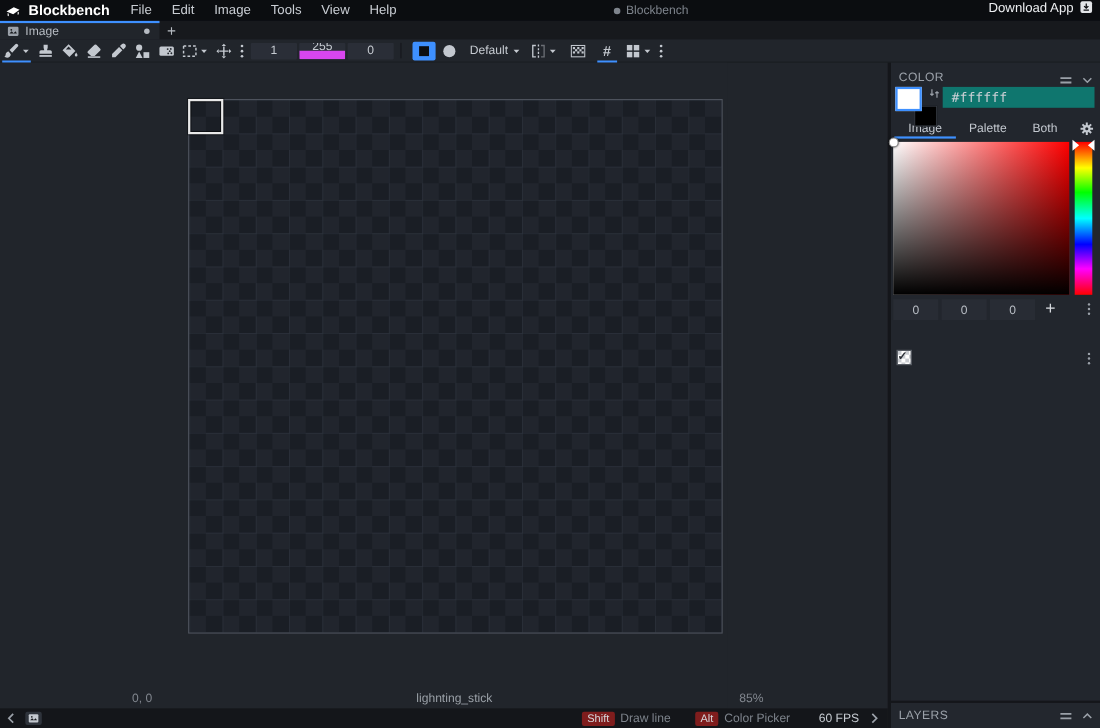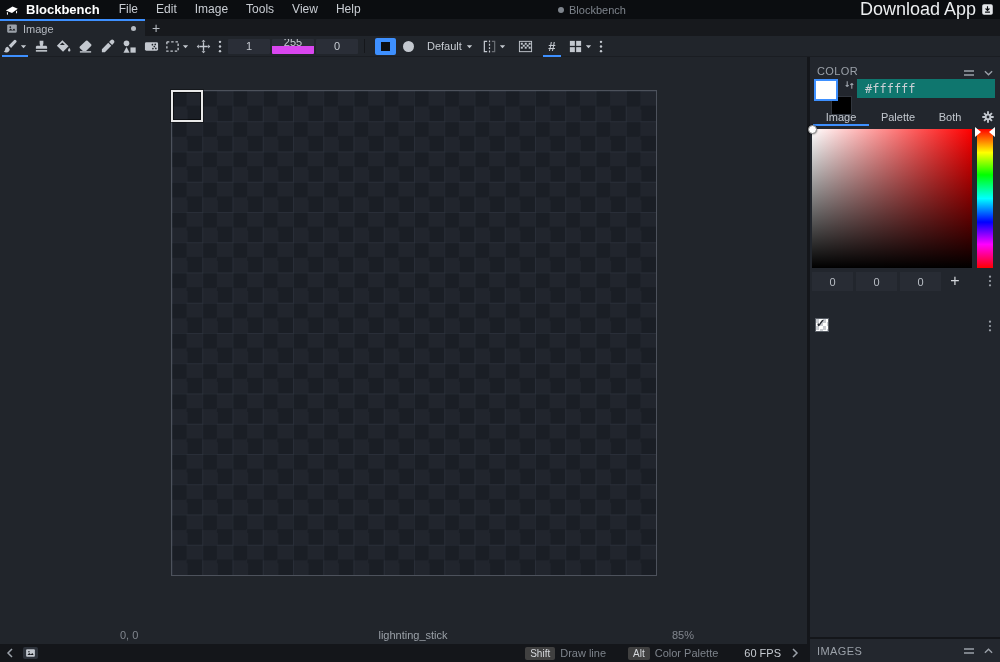--- a/index.html
+++ b/index.html
@@ -15,21 +15,21 @@
   
   #titlebar { position:absolute; left:0; top:0; width:1000px; height:19px;
     background:#0b0d10; display:flex; align-items:center; }
   #logo { width:16px; height:14px; margin-left:4px; color:#ffffff; }
   #appname { color:#ffffff; font-size:13px; font-weight:bold; margin:0 10px 0 6px; }
   .menu-item { color:#c9cdd3; font-size:12px; padding:0 9px; line-height:19px; cursor:default; }
   #center-status { position:absolute; left:558px; top:0; height:19px; display:flex;
     align-items:center; gap:5px; color:#7e848c; font-size:11px; }
   #center-status .dot { width:6px; height:6px; border-radius:50%; background:#7e848c; }
   #download { position:absolute; right:6px; top:0; height:19px; display:flex;
-    align-items:center; gap:5px; color:#eceef0; font-size:18px; }
+    align-items:flex-start; gap:5px; color:#eceef0; font-size:12px; }
   #download svg { width:13px; height:13px; color:#e3e5e8; }
 
   
   #tabbar { position:absolute; left:0; top:19px; width:1000px; height:17px;
     background:#17191d; display:flex; align-items:stretch; }
   #tab-image { width:145px; background:#21252b; border-top:2px solid #3e90ff;
     display:flex; align-items:center; gap:5px; padding-left:6px; color:#b6bbc2; }
   #tab-image svg { width:12px; height:11px; color:#9ba1a9; }
   #tab-image .unsaved { margin-left:auto; margin-right:9px; width:5px; height:5px;
     border-radius:50%; background:#b6bbc2; }
@@ -82,21 +82,21 @@
   #zoom-level { left:672px; }
 
   
   #bottombar { position:absolute; left:0; top:644px; width:807px; height:18px;
     background:#14161a; display:flex; align-items:center; }
   #bb-back { margin-left:6px; color:#9ba1a9; }
   #bb-back svg { width:8px; height:10px; }
   #bb-image { margin-left:9px; background:#2e333b; border-radius:2px; padding:1px 2px; color:#c3c8cf; }
   #bb-image svg { width:11px; height:10px; }
   #bb-right { margin-left:auto; margin-right:8px; display:flex; align-items:center; }
-  .key-badge { background:#404040; color:#d5d8dc; font-size:10px; padding:1px 5px;
+  .key-badge { background:#7f1d1d; color:#d5d8dc; font-size:10px; padding:1px 5px;
     border-radius:2px; }
   .key-action { color:#7d838b; margin-left:5px; }
   #hint-alt { margin-left:22px; }
   #fps { color:#c6cbd1; margin-left:26px; }
   #bb-expand { margin-left:10px; color:#9ba1a9; }
   #bb-expand svg { width:8px; height:10px; }
 
   
   #divider { position:absolute; left:807px; top:57px; width:3px; height:605px; background:#14161a; }
   #rightpanel { position:absolute; left:810px; top:57px; width:190px; height:605px;
@@ -358,21 +358,21 @@
     <svg viewBox="0 0 16 16">
       <rect x="1" y="2" width="14" height="12" rx="1.5" fill="currentColor"></rect>
       <path d="M3 11l3-3 2.5 2.5L11 8l2 3z" fill="#17191d"></path>
       <circle cx="5.5" cy="6" r="1.2" fill="#17191d"></circle>
     </svg>
   </span>
   <span id="bb-right">
     <span class="key-badge">Shift</span>
     <span class="key-action">Draw line</span>
     <span class="key-badge" id="hint-alt">Alt</span>
-    <span class="key-action">Color Palette</span>
+    <span class="key-action">Color Picker</span>
     <span id="fps">60 FPS</span>
     <span id="bb-expand">
       <svg viewBox="0 0 8 10" fill="none" stroke="currentColor" stroke-width="1.5">
           <path d="M2 1l4 4-4 4"></path>
         </svg>
     </span>
   </span>
 </div>
 
 <div id="divider"></div>
@@ -439,21 +439,21 @@
   </div>
   <span class="panel-kebab" id="layer-kebab">
     <svg viewBox="0 0 4 14" fill="currentColor">
       <circle cx="2" cy="2" r="1.3"></circle>
         <circle cx="2" cy="7" r="1.3"></circle>
         <circle cx="2" cy="12" r="1.3"></circle>
     </svg>
   </span>
 
   <div class="phead" id="images-head">
-    <span class="ptitle">IMAGES</span>
+    <span class="ptitle">LAYERS</span>
     <span class="picons">
       <svg class="icon-eq" viewBox="0 0 12 8" stroke="currentColor" stroke-width="1.6" fill="none">
           <path d="M1 2h10M1 6h10"></path>
         </svg>
       <svg class="icon-chev" viewBox="0 0 10 6" fill="none" stroke="currentColor" stroke-width="1.5">
           <path d="M1 5l4-4 4 4"></path>
         </svg>
     </span>
   </div>
 </div>

